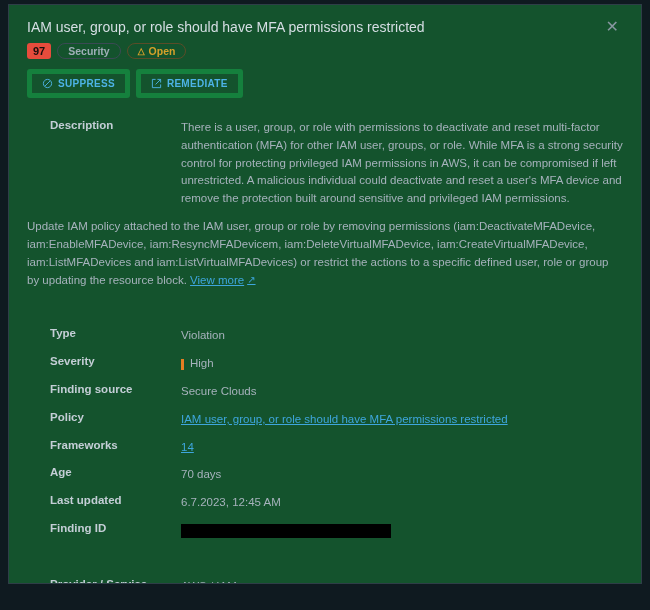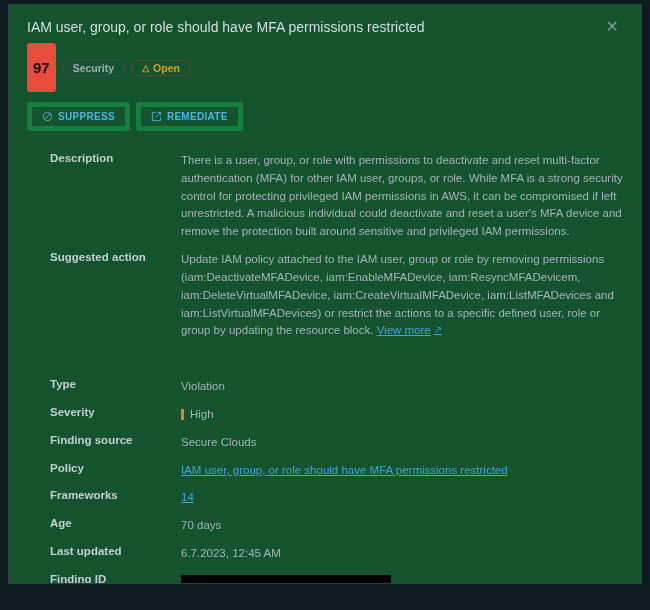--- a/index.html
+++ b/index.html
@@ -43,23 +43,23 @@
   }
   .badge-row {
     display: flex;
     align-items: center;
     gap: 6px;
     margin-top: 8px;
   }
   .score-badge {
     background: #e74c3c;
     color: #1a0e0e;
-    font-size: 15px;
+    font-size: 11px;
     font-weight: 600;
-    padding: 16px 6px;
+    padding: 2px 6px;
     border-radius: 3px;
   }
   .pill {
     border: 1px solid #3a4a54;
     border-radius: 999px;
     padding: 1px 10px;
     font-size: 10.5px;
     color: #a0aeb8;
     display: inline-flex;
     align-items: center;
@@ -181,21 +181,20 @@
       <span>REMEDIATE</span>
     </button>
   </div>
 
   <div class="section">
     <div class="row">
       <div class="label">Description</div>
       <div class="value">There is a user, group, or role with permissions to deactivate and reset multi-factor authentication (MFA) for other IAM user, groups, or role. While MFA is a strong security control for protecting privileged IAM permissions in AWS, it can be compromised if left unrestricted. A malicious individual could deactivate and reset a user's MFA device and remove the protection built around sensitive and privileged IAM permissions.</div>
     </div>
     <div class="row">
-      <div class="label">Suggested action</div>
       <div class="value">
         <span>Update IAM policy attached to the IAM user, group or role by removing permissions (iam:DeactivateMFADevice, iam:EnableMFADevice, iam:ResyncMFADevicem, iam:DeleteVirtualMFADevice, iam:CreateVirtualMFADevice, iam:ListMFADevices and iam:ListVirtualMFADevices) or restrict the actions to a specific defined user, role or group by updating the resource block. </span>
         <span class="view-more">
           <span>View more</span>
           <span class="ext-icon">↗</span>
         </span>
       </div>
     </div>
   </div>
 

